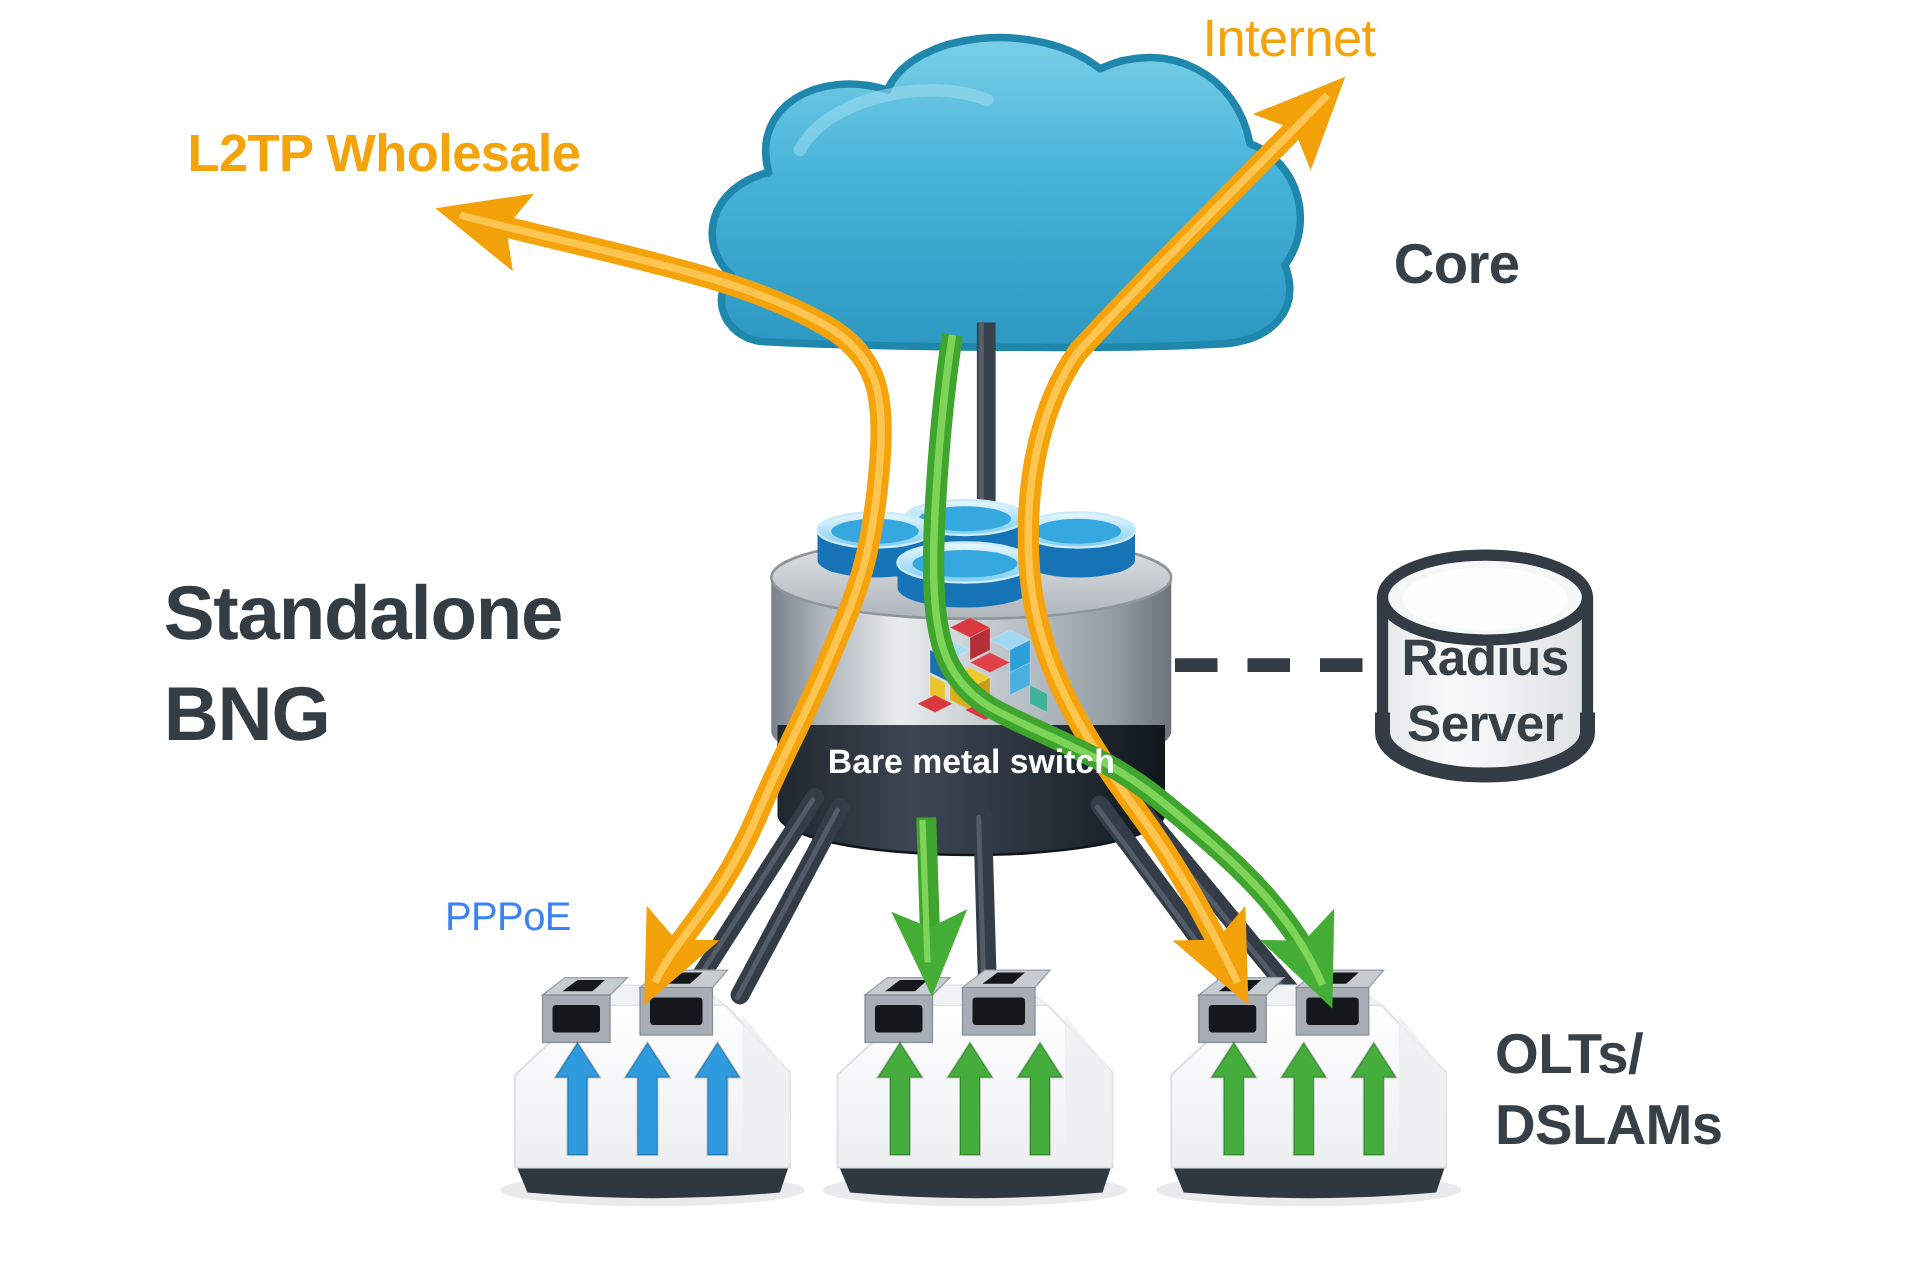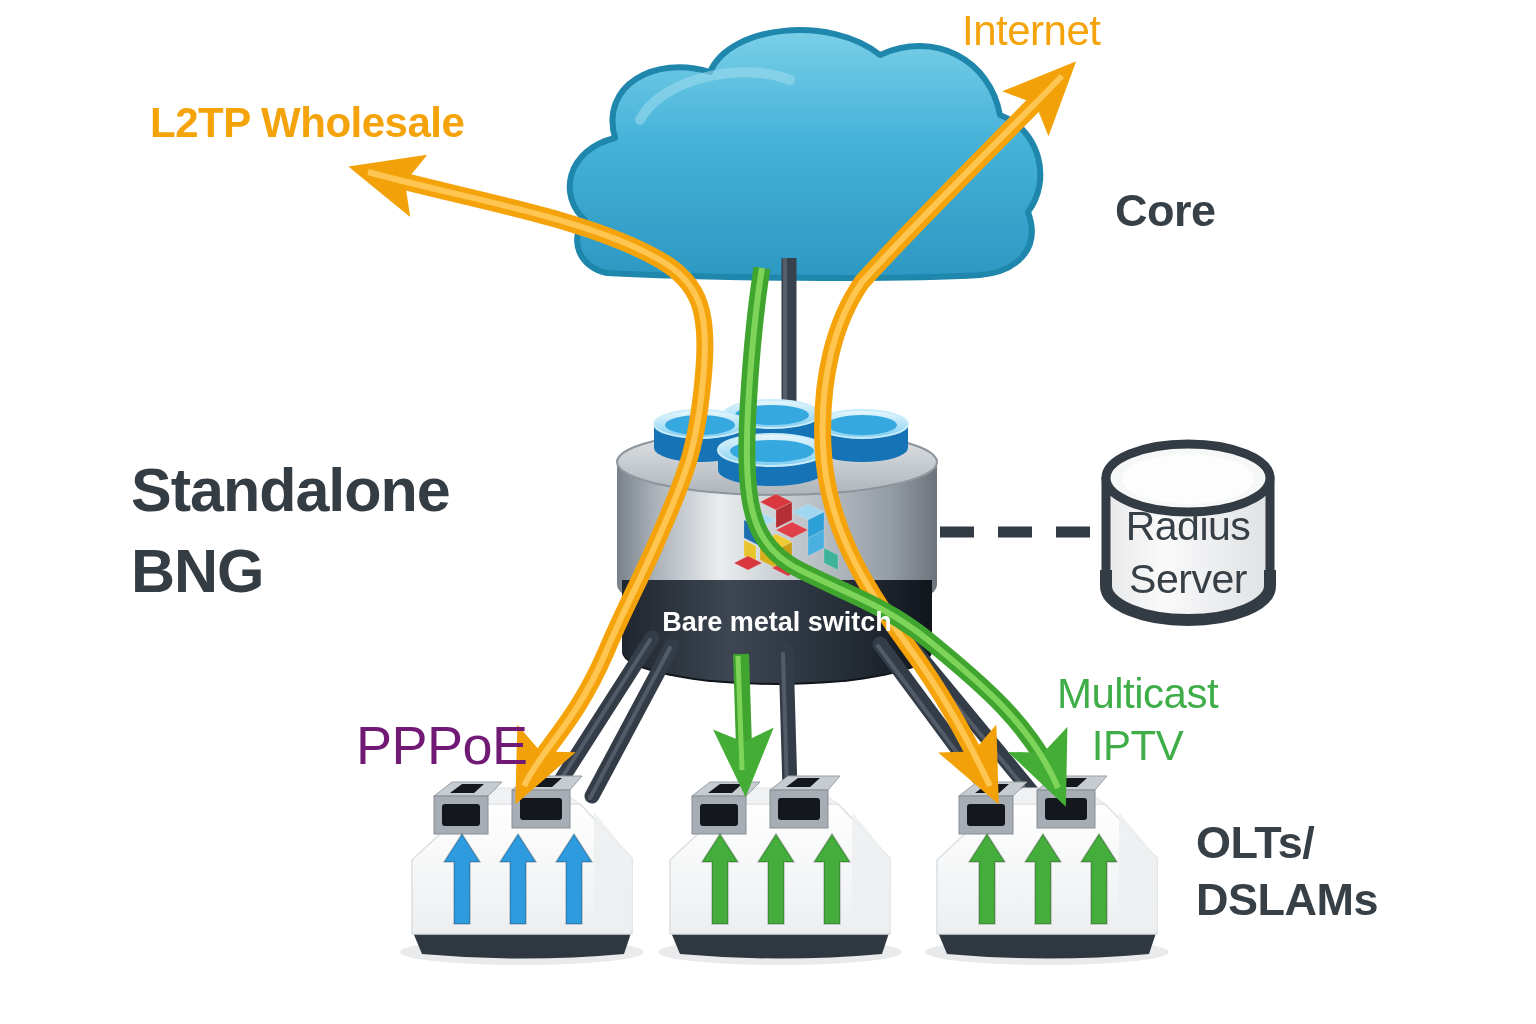--- a/index.html
+++ b/index.html
@@ -5,24 +5,24 @@
   html,body{margin:0;padding:0;background:#ffffff;}
   #stage{
     position:relative;width:1452px;height:1024px;background:#ffffff;overflow:hidden;
     font-family:"Liberation Sans","DejaVu Sans",sans-serif;
   }
   #scene{position:absolute;left:0;top:0;}
   .lbl{position:absolute;white-space:nowrap;letter-spacing:-0.5px;line-height:1.1;}
   .lbl-orange{color:#F5A30B;font-size:42px;font-weight:400;}
   .lbl-dark{color:#373F47;font-size:45px;font-weight:700;}
   .lbl-green{color:#3FAE49;font-size:42px;font-weight:400;}
-  .lbl-blue{color:#701a75;font-size:54px;font-weight:400;}
+  .lbl-blue{color:#3b82f6;font-size:32px;font-weight:400;}
   .lbl-title{color:#343C44;font-size:61px;font-weight:700;line-height:81px;letter-spacing:-1px;margin-left:47px;}
   .lbl-switch{color:#ffffff;font-size:27px;font-weight:700;text-align:center;letter-spacing:0;}
-  .lbl-radius{color:#373F47;font-size:41px;font-weight:400;text-align:center;line-height:53px;}
+  .lbl-radius{color:#373F47;font-size:41px;font-weight:700;text-align:center;line-height:53px;}
   .lbl-center{text-align:center;line-height:52px;}
   .two-line{line-height:57px;}
 </style>
 </head>
 <body>
 
 <div id="stage">
 
 <svg id="scene" width="1536" height="1024" viewBox="0 0 1536 1024">
   <defs>
@@ -220,32 +220,28 @@
 
 <div class="lbl lbl-orange" style="left:962px;top:8px;">Internet</div>
 <div class="lbl lbl-orange" style="left:150px;top:100px;font-weight:bold;">L2TP Wholesale</div>
 <div class="lbl lbl-dark" style="left:1115px;top:186px;">Core</div>
 
 <div class="lbl lbl-title" style="left:84px;top:450px;">
   <div>Standalone</div>
   <div>BNG</div>
 </div>
 
-<div class="lbl lbl-switch" style="left:617px;top:608px;width:320px;">Bare metal switch</div>
+<div class="lbl lbl-switch" style="left:617px;top:595px;width:320px;">Bare metal switch</div>
 
 <div class="lbl lbl-radius" style="left:1106px;top:500px;width:164px;">
   <div>Radius</div>
   <div>Server</div>
 </div>
 
 <div class="lbl lbl-blue" style="left:356px;top:716px;">PPPoE</div>
 
-<div class="lbl lbl-green lbl-center" style="left:1035px;top:668px;width:205px;">
-  <div>Multicast</div>
-  <div>IPTV</div>
-</div>
 
 <div class="lbl lbl-dark two-line" style="left:1196px;top:814px;">
   <div>OLTs/</div>
   <div>DSLAMs</div>
 </div>
 
 </div>
 
 </body></html>

